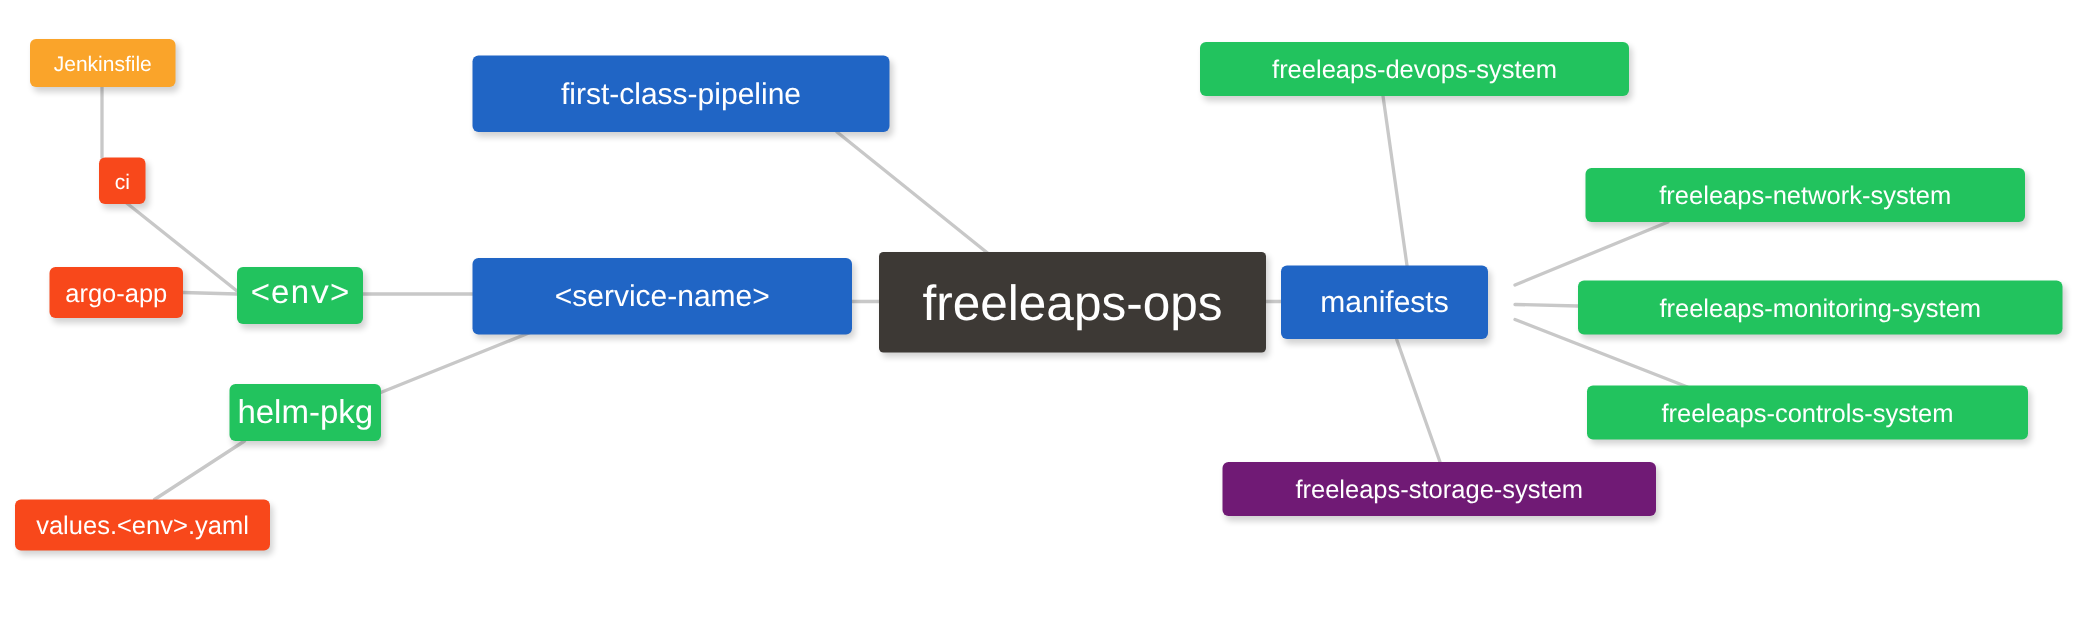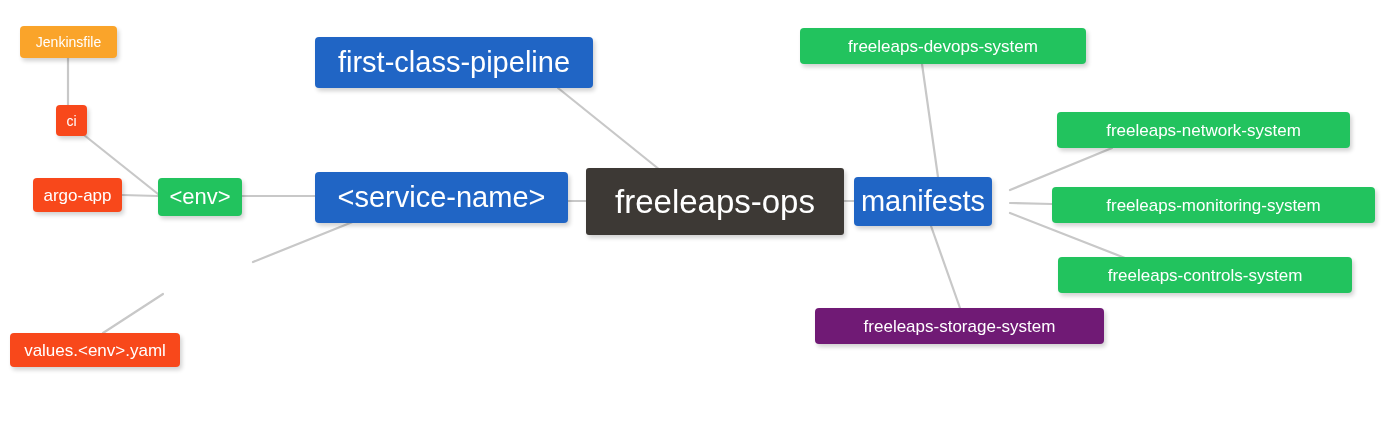--- a/index.html
+++ b/index.html
@@ -37,21 +37,21 @@
     letter-spacing: 0px;
     line-height: 1;
     padding: 0 10px;
   }
   .node-label {
     display: block;
     white-space: nowrap;
   }
   
   .lvl-root   { font-size: 33px; border-radius: 3px; }
-  .lvl-1      { font-size: 29px; border-radius: 4px; }
+  .lvl-1      { font-size: 20px; border-radius: 4px; }
   .lvl-2      { font-size: 22px; border-radius: 4px; }
   .lvl-3      { font-size: 17px; border-radius: 4px; }
   .lvl-4      { font-size: 14px; border-radius: 4px; }
 </style>
 </head>
 <body>
 
 <div id="canvas">
 
   <svg id="edges" viewBox="0 0 1390 421" xmlns="http://www.w3.org/2000/svg">
@@ -96,30 +96,33 @@
   </div>
 
   <div class="node lvl-1" style="left:315px; top:172px; width:253px; height:51px; background:#2065c5;">
     <span class="node-label">&lt;service-name&gt;</span>
   </div>
 
   <div class="node lvl-1" style="left:854px; top:177px; width:138px; height:49px; background:#2065c5;">
     <span class="node-label">manifests</span>
   </div>
 
-  <div class="node lvl-2" style="left:158px; top:178px; width:84px; height:38px; background:#22c35e;">
+  <div class="node lvl-2" style="left:158px; top:178px; width:84px; height:38px; background:#22c35e;font-family:Liberation Mono, monospace;">
     <span class="node-label">&lt;env&gt;</span>
   </div>
 
+  <div class="node lvl-2" style="left:153px; top:256px; width:101px; height:38px; background:#22c35e;">
+    <span class="node-label">helm-pkg</span>
+  </div>
 
   <div class="node lvl-4" style="left:20px; top:26px; width:97px; height:32px; background:#faa42a;">
     <span class="node-label">Jenkinsfile</span>
   </div>
 
-  <div class="node lvl-4" style="left:56px; top:105px; width:31px; height:31px; background:#f8481b;">
+  <div class="node lvl-4" style="left:66px; top:105px; width:31px; height:31px; background:#f8481b;">
     <span class="node-label">ci</span>
   </div>
 
   <div class="node lvl-3" style="left:33px; top:178px; width:89px; height:34px; background:#f8481b;">
     <span class="node-label">argo-app</span>
   </div>
 
   <div class="node lvl-3" style="left:10px; top:333px; width:170px; height:34px; background:#f8481b;">
     <span class="node-label">values.&lt;env&gt;.yaml</span>
   </div>

